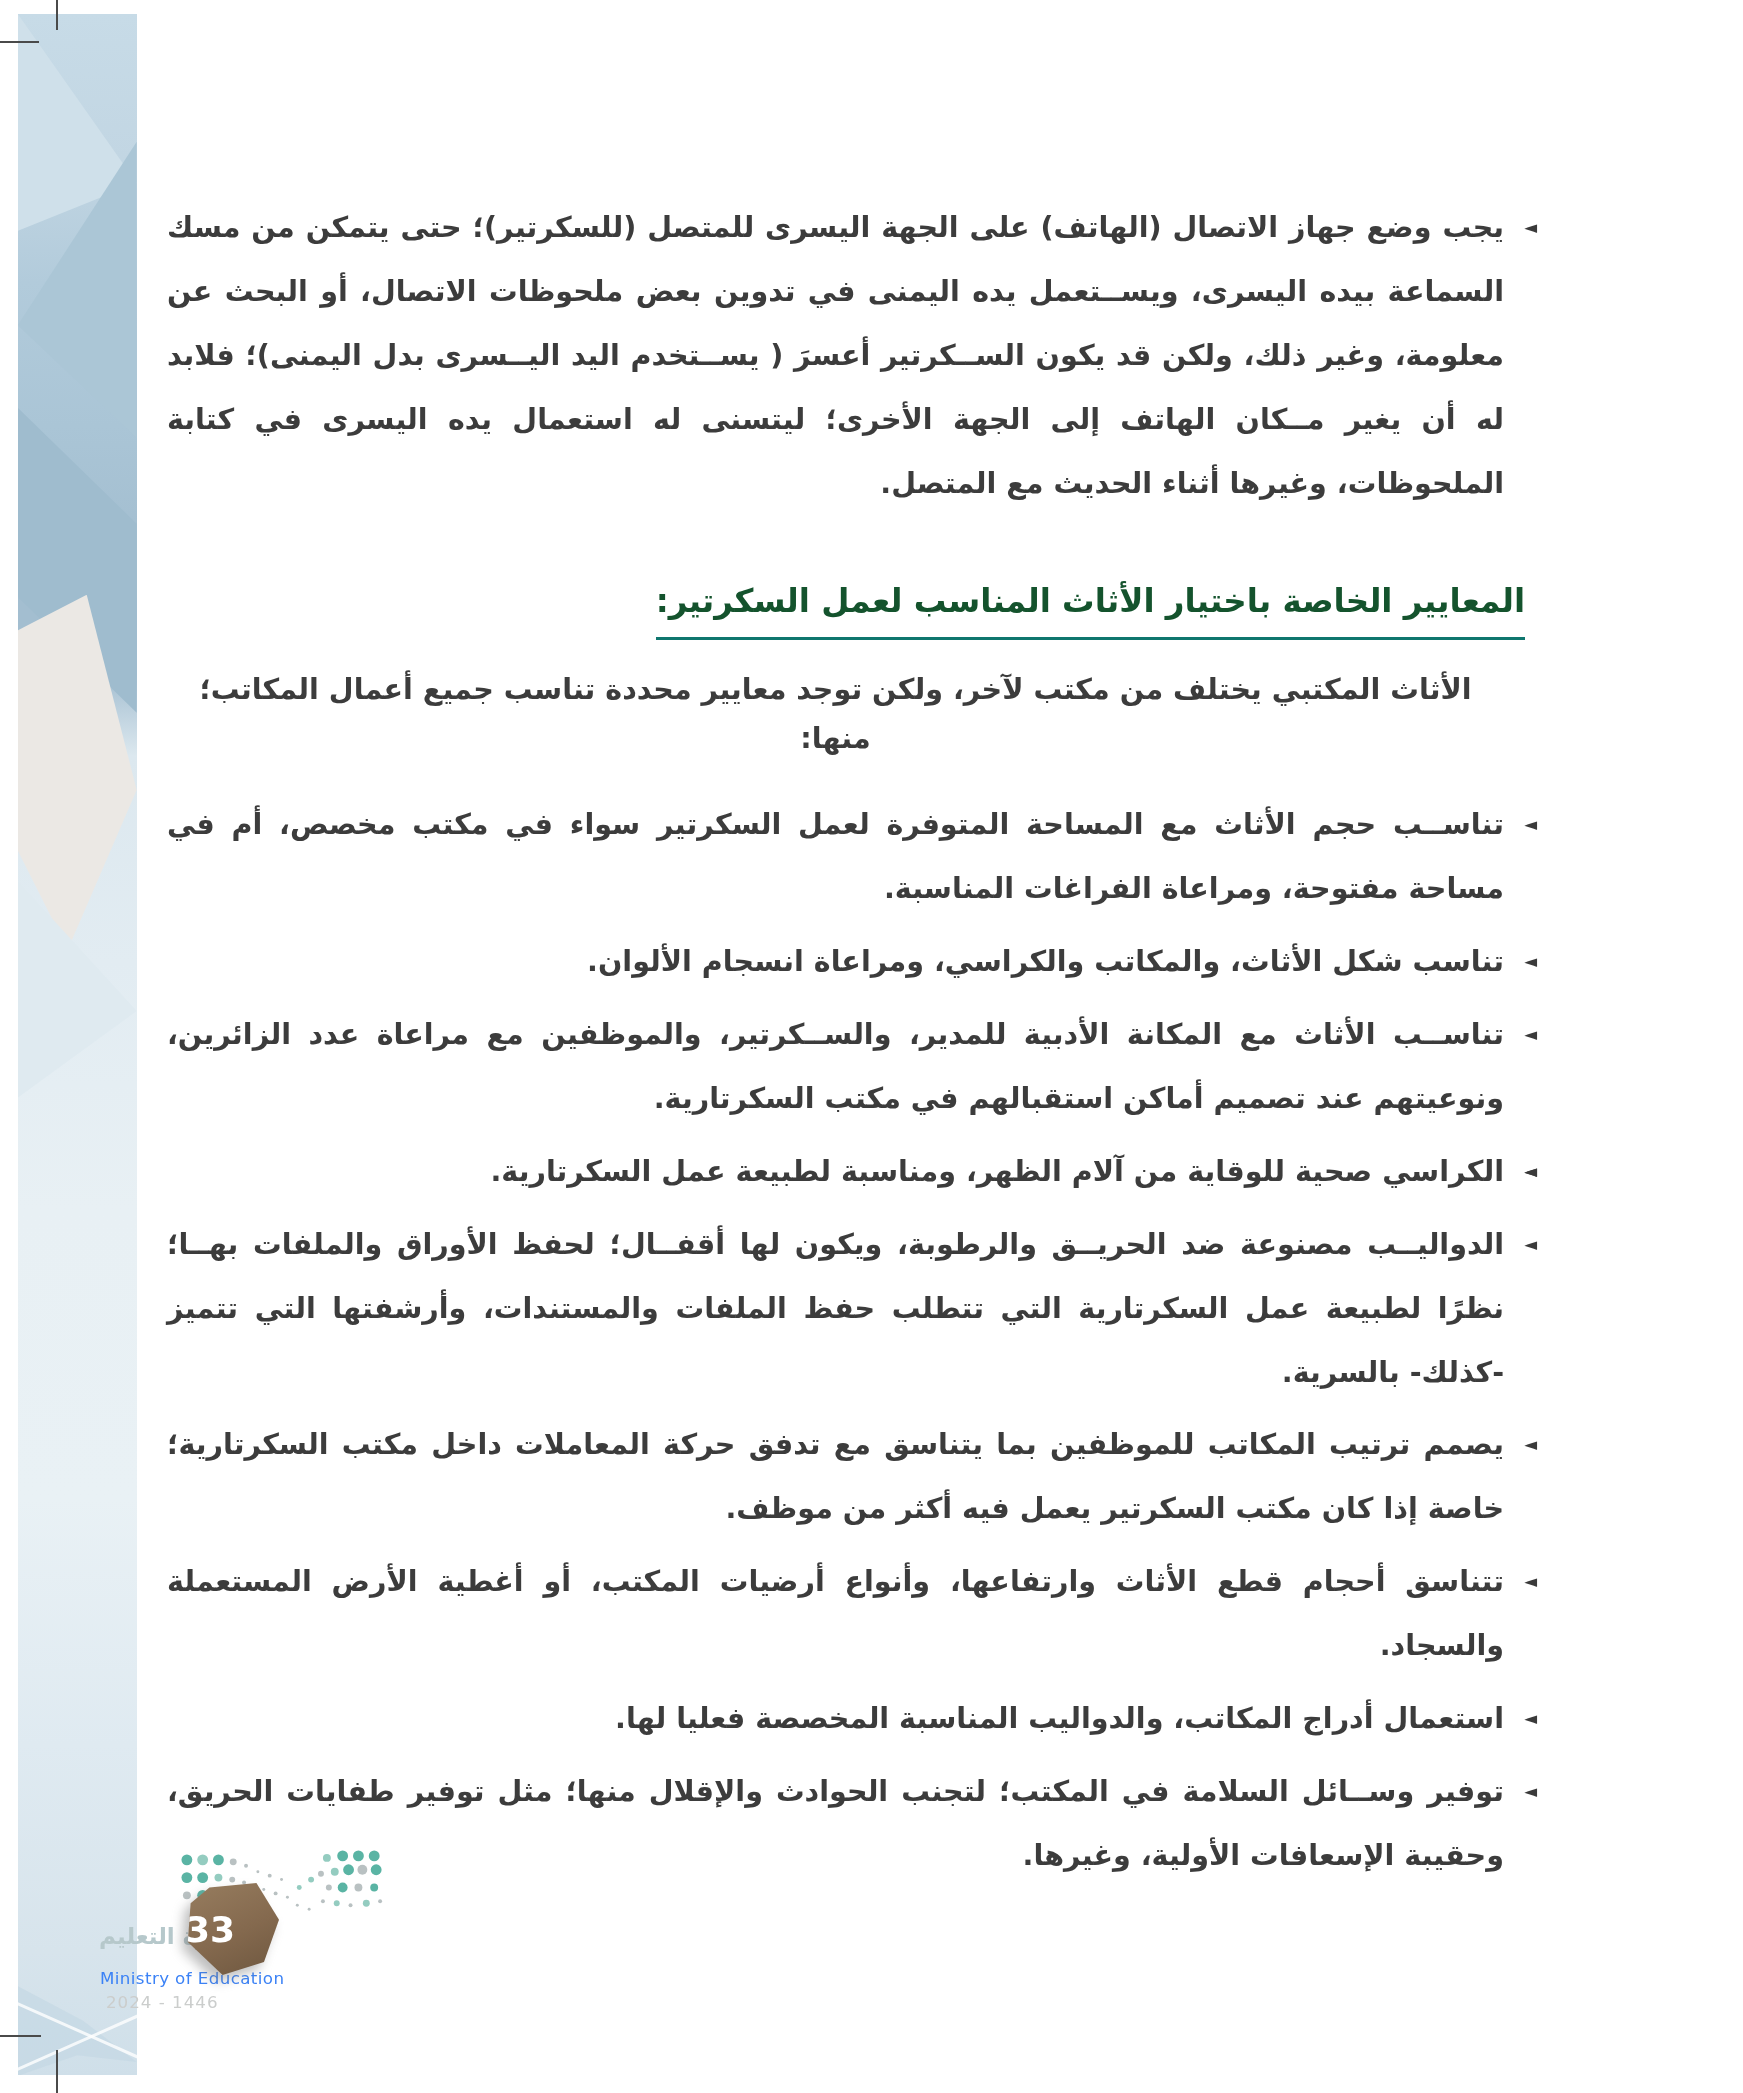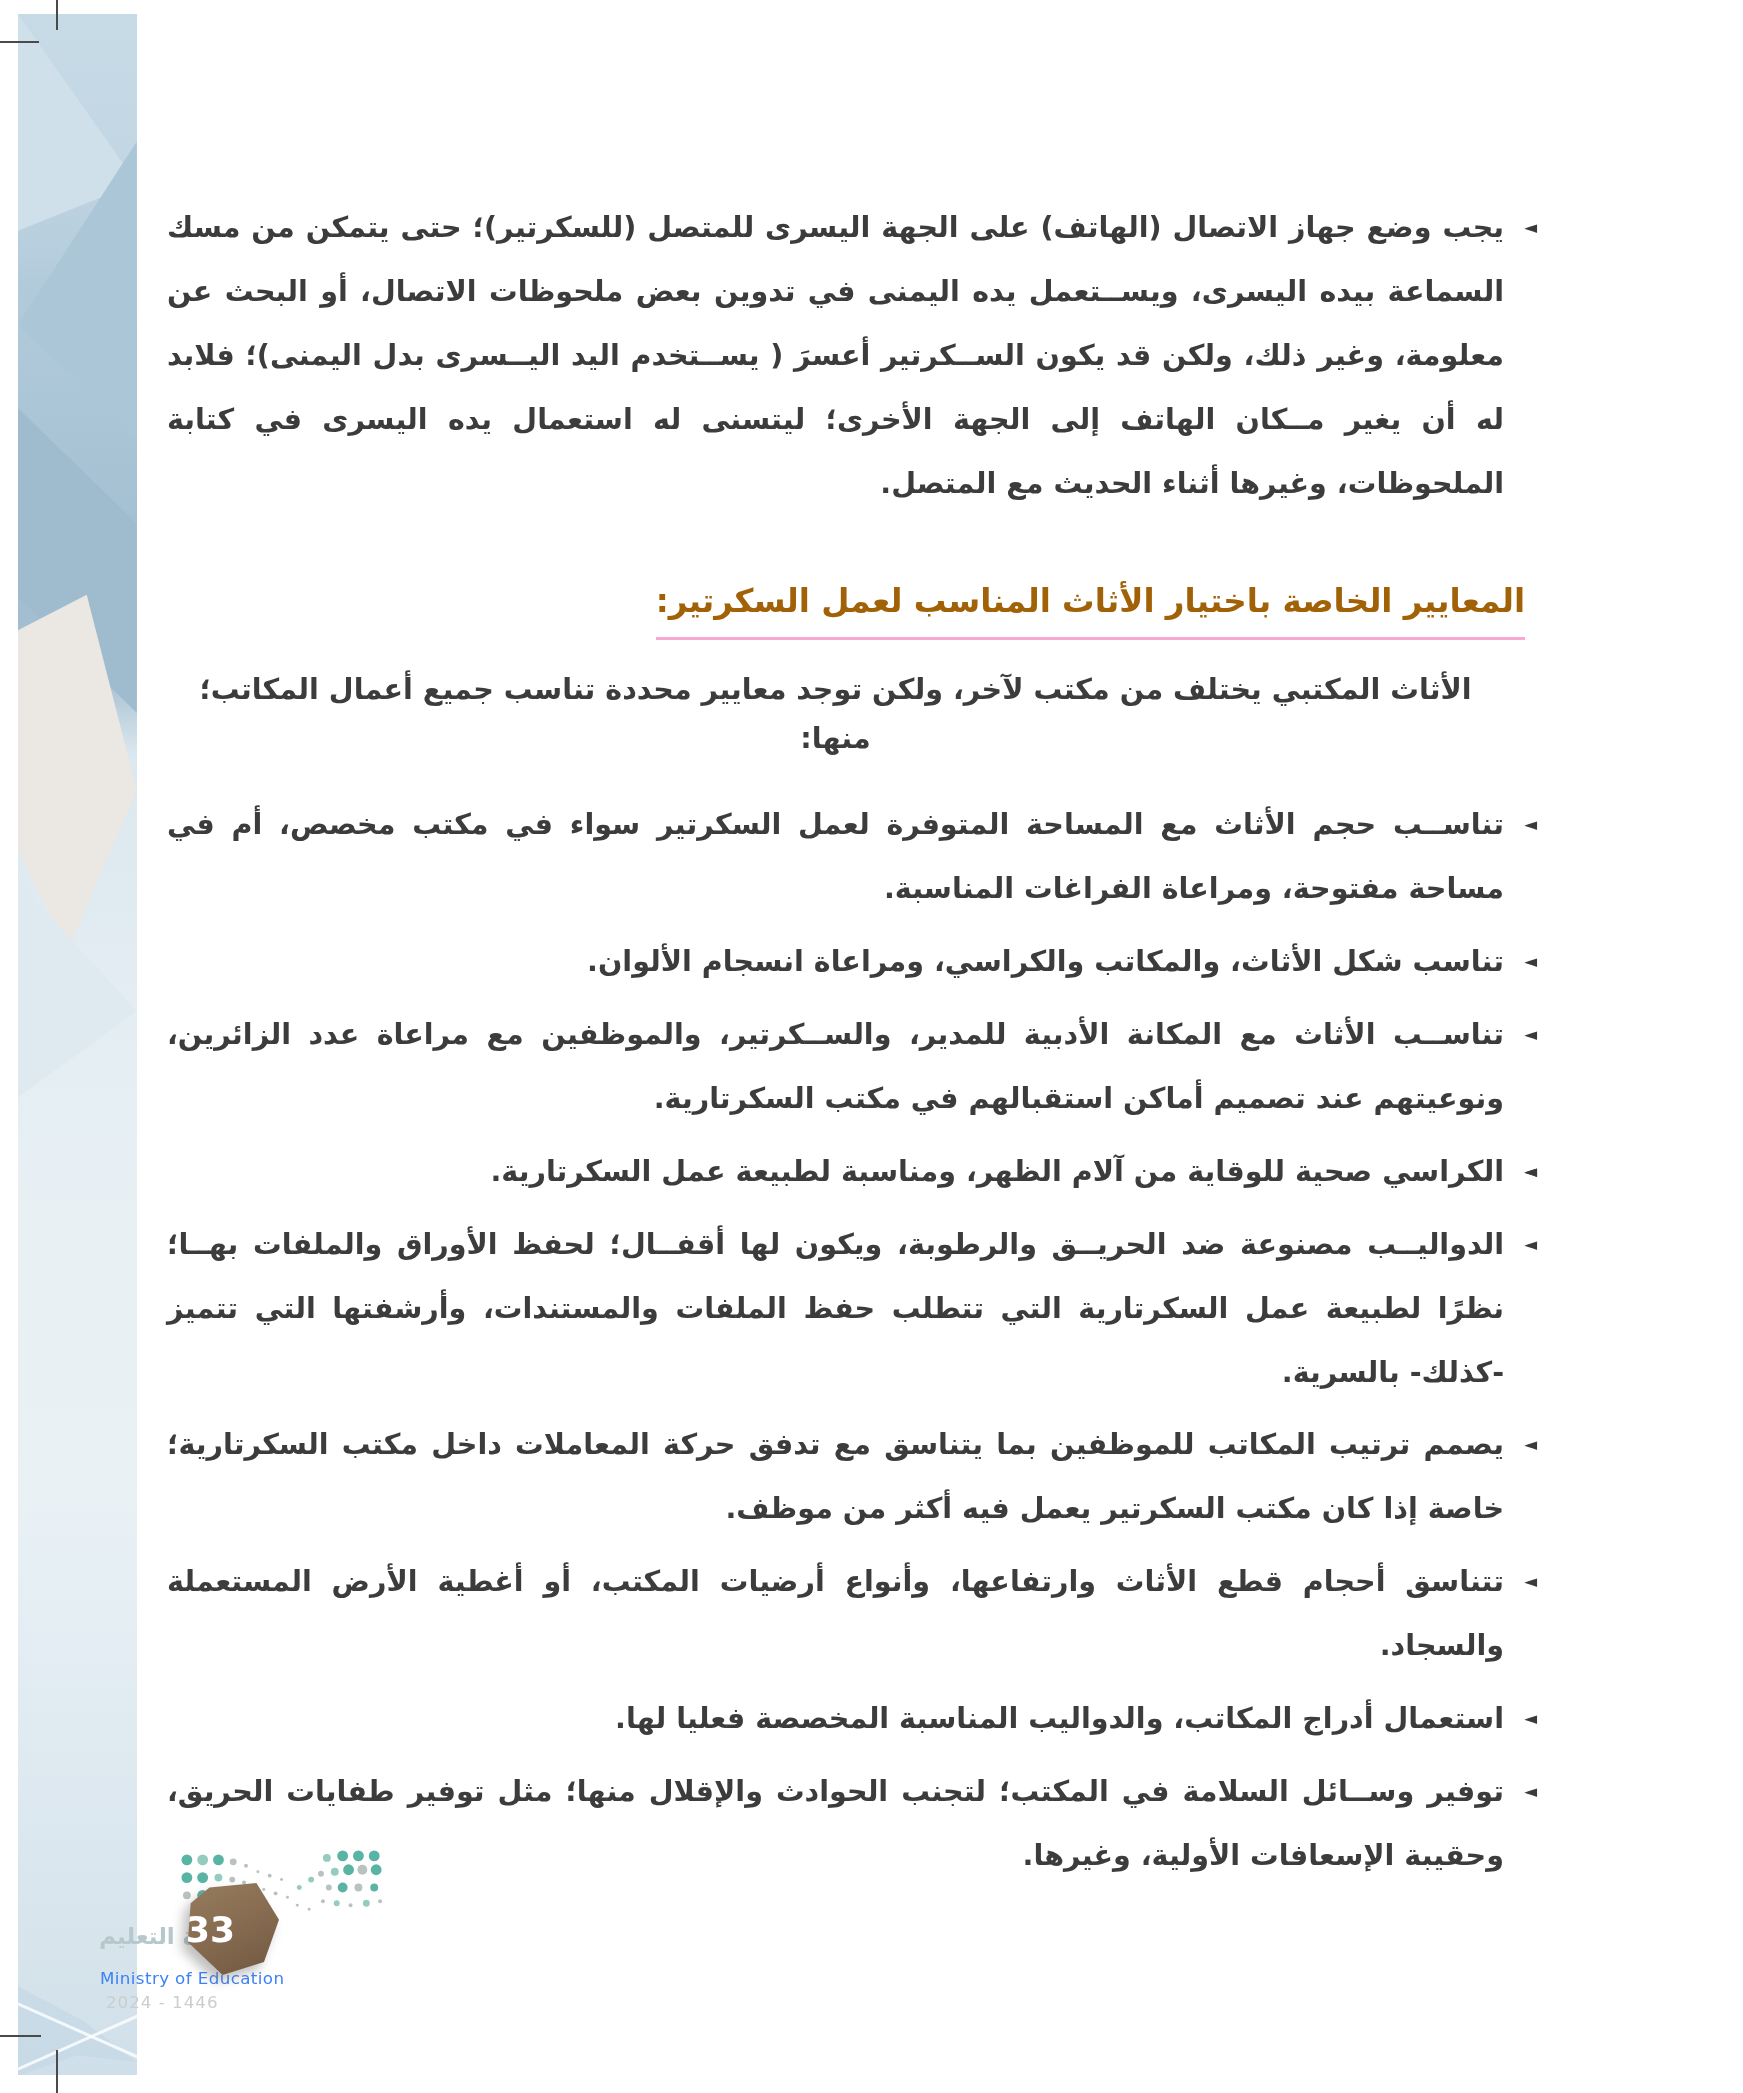--- a/index.html
+++ b/index.html
@@ -34,22 +34,22 @@
     position:absolute;left:167px;top:0;width:1372px;direction:rtl;
     color:#3c3c3c;font-weight:bold;
   }
   .para{position:relative;padding-right:35px;text-align:justify;font-size:28.6px;line-height:64px;}
   .marker{
     position:absolute;right:2px;top:0;font-size:16.7px;line-height:64px;color:#3a3a3a;
   }
   .intro-para{margin-top:195px;}
   .heading-wrap{margin:63px 0 0;text-align:right;padding-right:13.8px;}
   .heading-wrap span{
-    display:inline-block;font-size:32.5px;color:#a16207;line-height:47px;
-    border-bottom:3px solid #f9a8d4;padding-bottom:11.8px;
+    display:inline-block;font-size:32.5px;color:#14532d;line-height:47px;
+    border-bottom:3px solid #0f766e;padding-bottom:11.8px;
   }
   .lead{margin-top:25.6px;font-size:28.6px;line-height:49px;text-align:center;padding-right:35px;}
   .bullets{margin-top:15.8px;}
   .bullets .item{margin-bottom:8.9px;}
   
   .dots-svg{position:absolute;left:179px;top:1850px;width:209px;height:71px;z-index:1;}
   .wordmark{
     position:absolute;left:99px;top:1923px;width:193px;z-index:2;
     color:#b6c8cb;font-size:23px;font-weight:bold;direction:rtl;text-align:left;
     letter-spacing:1px;

